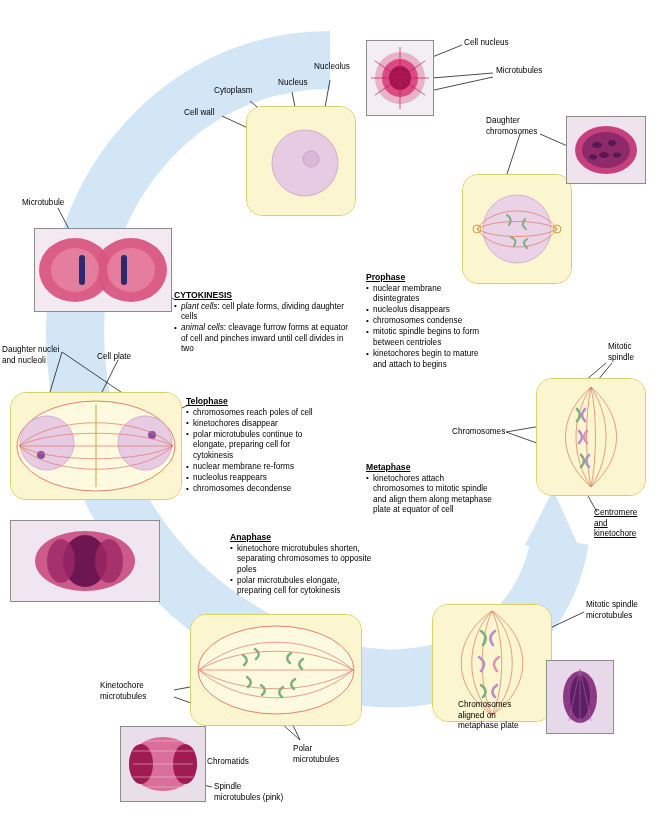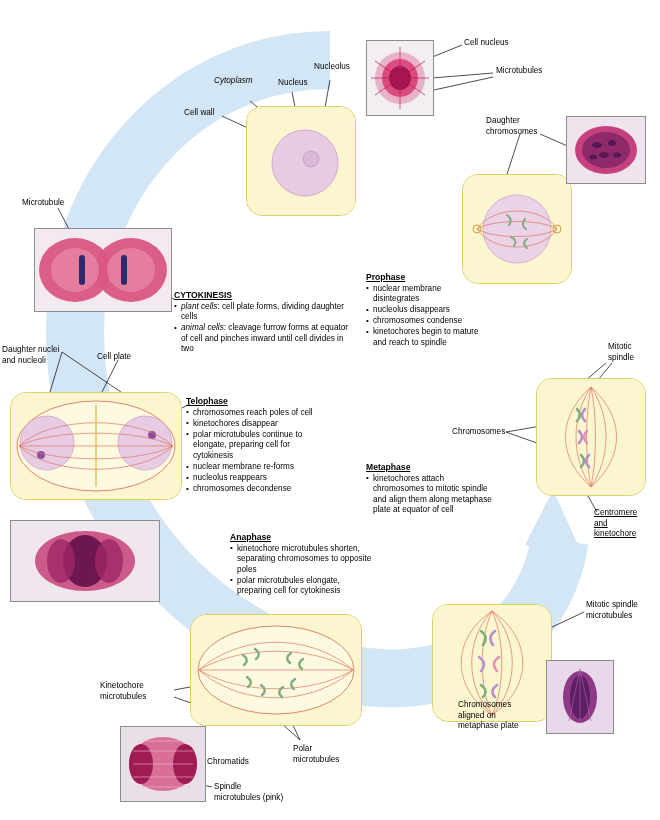--- a/index.html
+++ b/index.html
@@ -327,21 +327,21 @@
       <ellipse cx="40" cy="41" rx="36" ry="32" fill="#d9567f" opacity="0.95"></ellipse>
       <ellipse cx="96" cy="41" rx="36" ry="32" fill="#d9567f" opacity="0.95"></ellipse>
       <ellipse cx="40" cy="41" rx="24" ry="22" fill="#e98aa8" opacity="0.7"></ellipse>
       <ellipse cx="96" cy="41" rx="24" ry="22" fill="#e98aa8" opacity="0.7"></ellipse>
       <rect x="44" y="26" width="6" height="30" rx="3" fill="#2c2a6b"></rect>
       <rect x="86" y="26" width="6" height="30" rx="3" fill="#2c2a6b"></rect>
     </svg>
   </div>
 
   <div class="lbl" style="left:184px;top:108px;">Cell wall</div>
-  <div class="lbl" style="left:214px;top:76px;font-style:italic;">Cytoplasm</div>
+  <div class="lbl" style="left:214px;top:86px;">Cytoplasm</div>
   <div class="lbl" style="left:278px;top:78px;">Nucleus</div>
   <div class="lbl" style="left:314px;top:62px;">Nucleolus</div>
 
   <div class="lbl" style="left:464px;top:38px;">Cell nucleus</div>
   <div class="lbl" style="left:496px;top:66px;">Microtubules</div>
   <div class="lbl" style="left:486px;top:116px;text-align:left;">Daughter
 chromosomes</div>
 
   <div class="lbl" style="left:608px;top:342px;">Mitotic
 spindle</div>
@@ -367,21 +367,22 @@
 and nucleoli</div>
   <div class="lbl" style="left:97px;top:352px;">Cell plate</div>
   <div class="lbl" style="left:22px;top:198px;">Microtubule</div>
 
   <div class="blk" style="left:366px;top:272px;width:120px;">
     <span class="hd">Prophase</span>
     <ul>
       <li>nuclear membrane disintegrates</li>
       <li>nucleolus disappears</li>
       <li>chromosomes condense</li>
-      <li>kinetochores begin to mature and reach to spindle</li>
+      <li>mitotic spindle begins to form between centrioles</li>
+      <li>kinetochores begin to mature and attach to begins</li>
     </ul>
   </div>
 
   <div class="blk" style="left:366px;top:462px;width:130px;">
     <span class="hd">Metaphase</span>
     <ul>
       <li>kinetochores attach chromosomes to mitotic spindle and align them along metaphase plate at equator of cell</li>
     </ul>
   </div>
 

